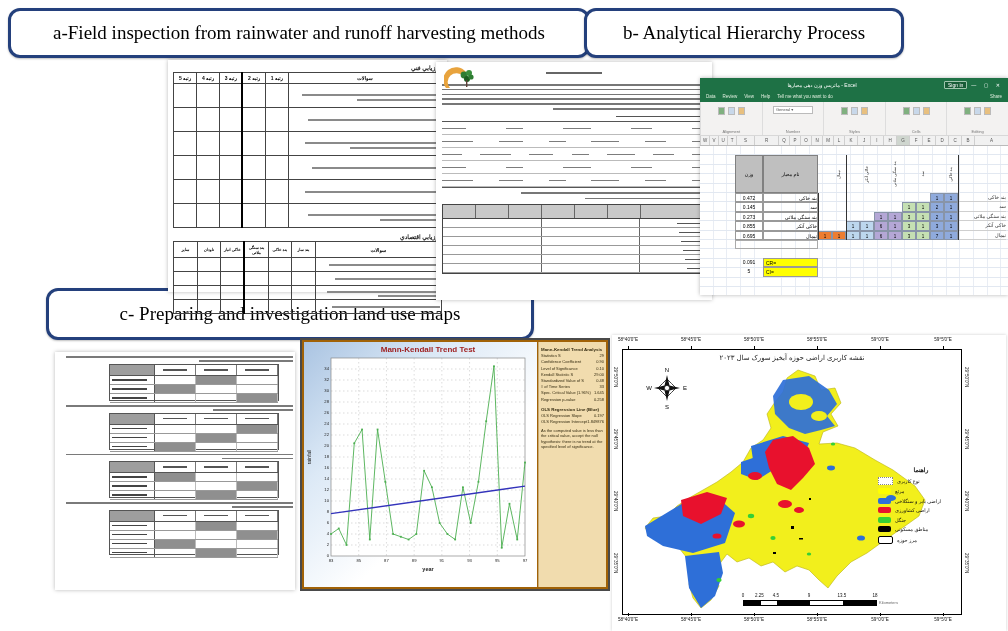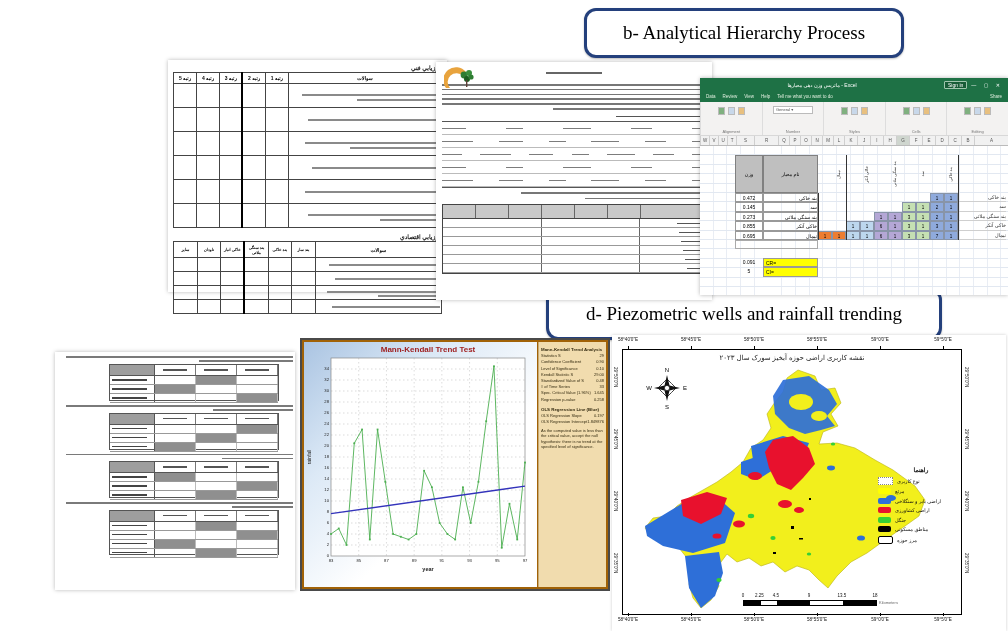--- a/index.html
+++ b/index.html
@@ -61,22 +61,23 @@
   .sw{width:13px;height:6px;flex:0 0 13px;}
   #scalebar{position:absolute;left:120px;top:243px;width:170px;font-size:4.5px;color:#111;}
   #sb-seg{display:flex;height:4px;border:1px solid #000;width:132px;margin-top:1px;}
   .mini{font-size:4px;color:#666;}
 </style>
 </head>
 <body>
 
 <div id="canvas">
 
+  <div class="plabel" style="left:8px;top:8px;width:576px;height:44px;">a-Field inspection from rainwater and runoff harvesting methods</div>
   <div class="plabel" style="left:584px;top:8px;width:314px;height:44px;">b- Analytical Hierarchy Process</div>
-  <div class="plabel" style="left:546px;top:288px;width:390px;height:46px;">d- Piezometric wells and rainfall trending</div>
+  <div class="plabel" style="left:46px;top:288px;width:482px;height:46px;">c- Preparing and investigation land use maps</div>
 
   <div class="sheet" id="form1">
     <div class="ttl">ارزيابي فني</div>
     <table class="f1" id="f1t1">
         <tbody>
           <tr>
             <th style="width:56%">سوالات</th>
             <th>رتبه 1</th>
             <th style="border-left:2px solid #000">رتبه 2</th>
             <th>رتبه 3</th>

